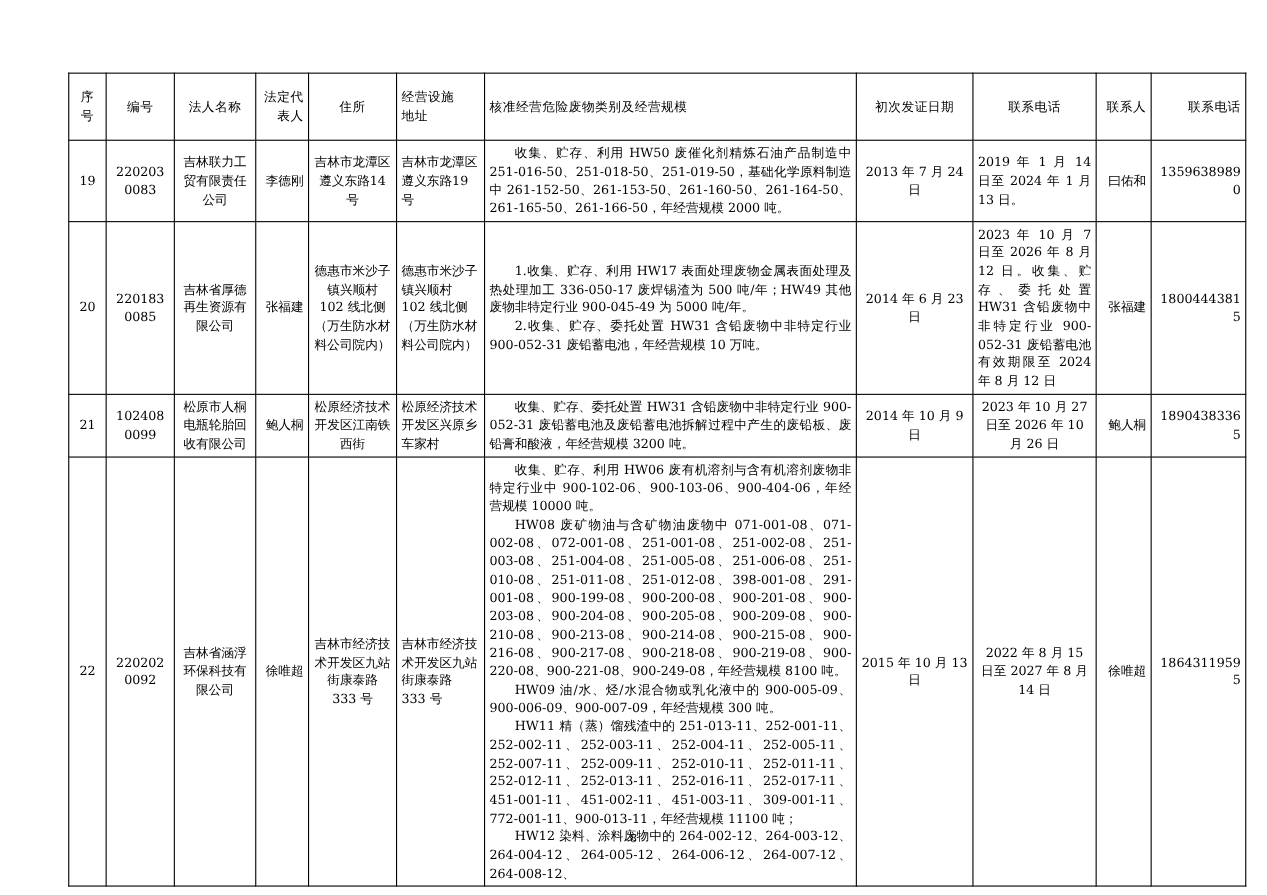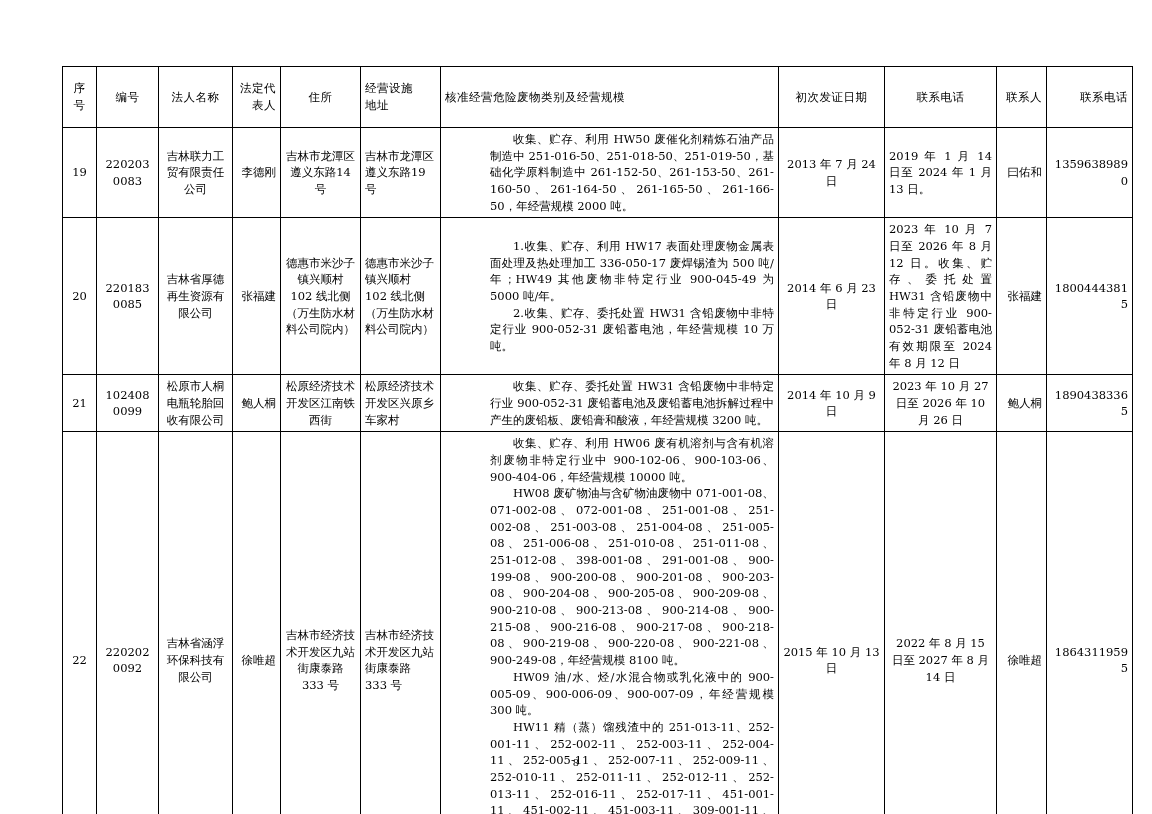--- a/index.html
+++ b/index.html
@@ -63,21 +63,20 @@
   .c-contact { width: 50px;  text-align: right; }
   .c-phone   { width: 86px;  text-align: right; }
 
   .c-valid.just { text-align: justify; text-align-last: left; }
 
   td.c-scope p, td.c-valid p {
     margin: 0;
   }
   td.c-scope p.ind {
     text-indent: 2em;
-    margin-left: 45px;
   }
   .seq-vert {
     display: inline-block;
     line-height: 1.25;
   }
   .page-number {
     position: absolute;
     left: 0;
     top: 757px;
     width: 1152px;

